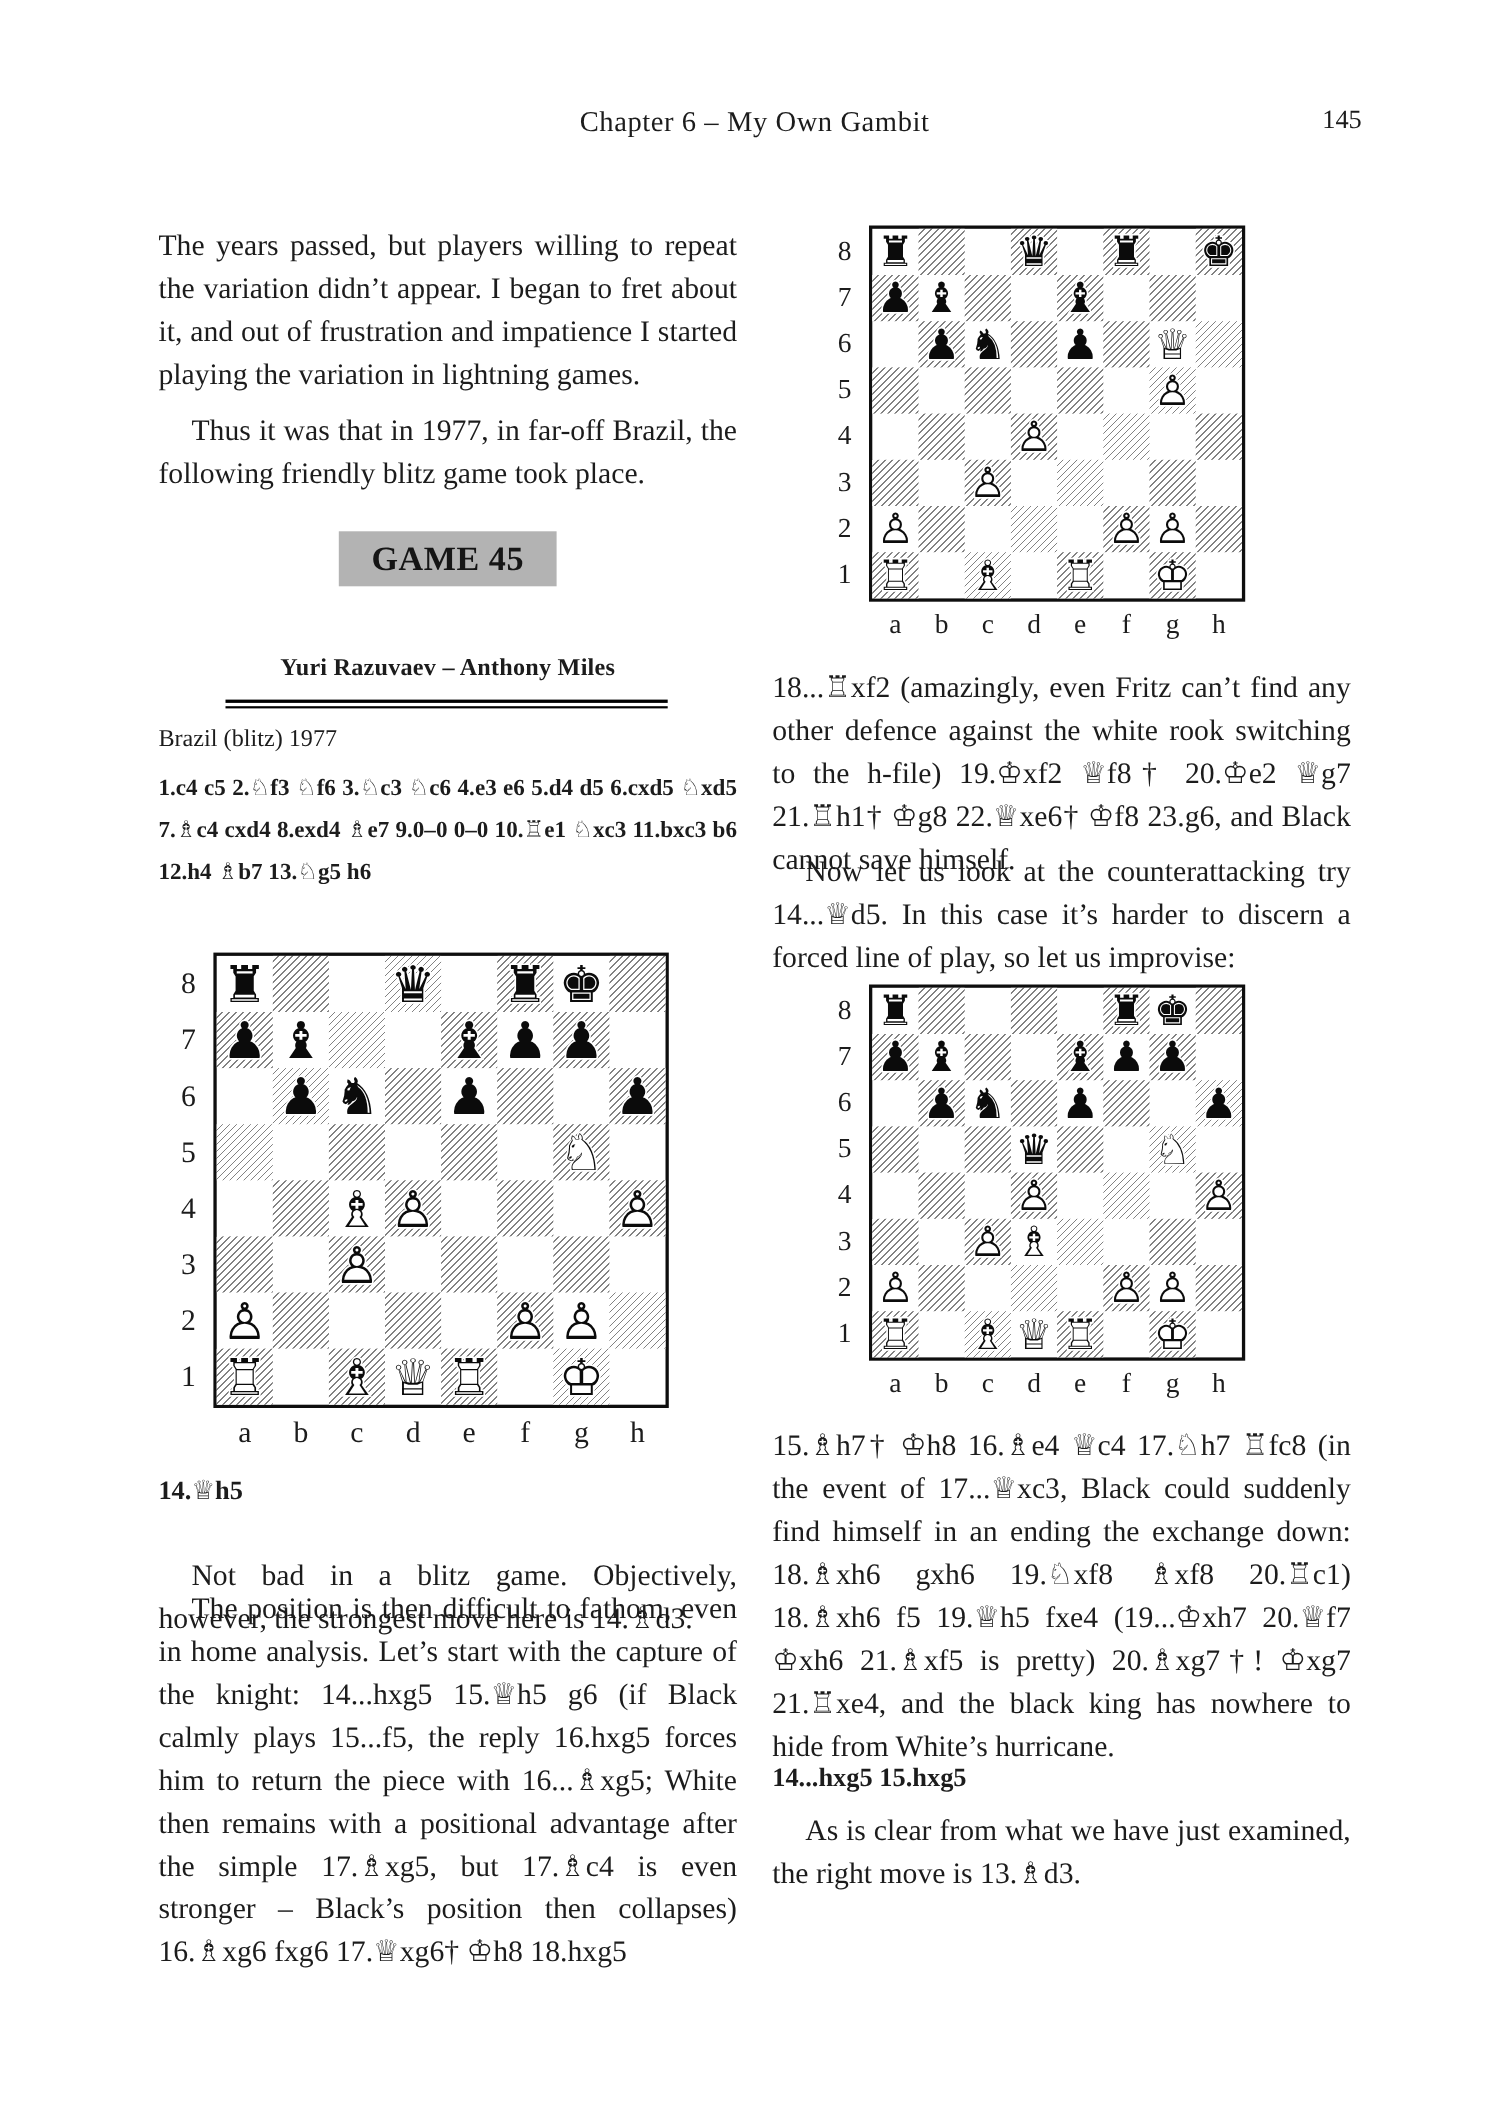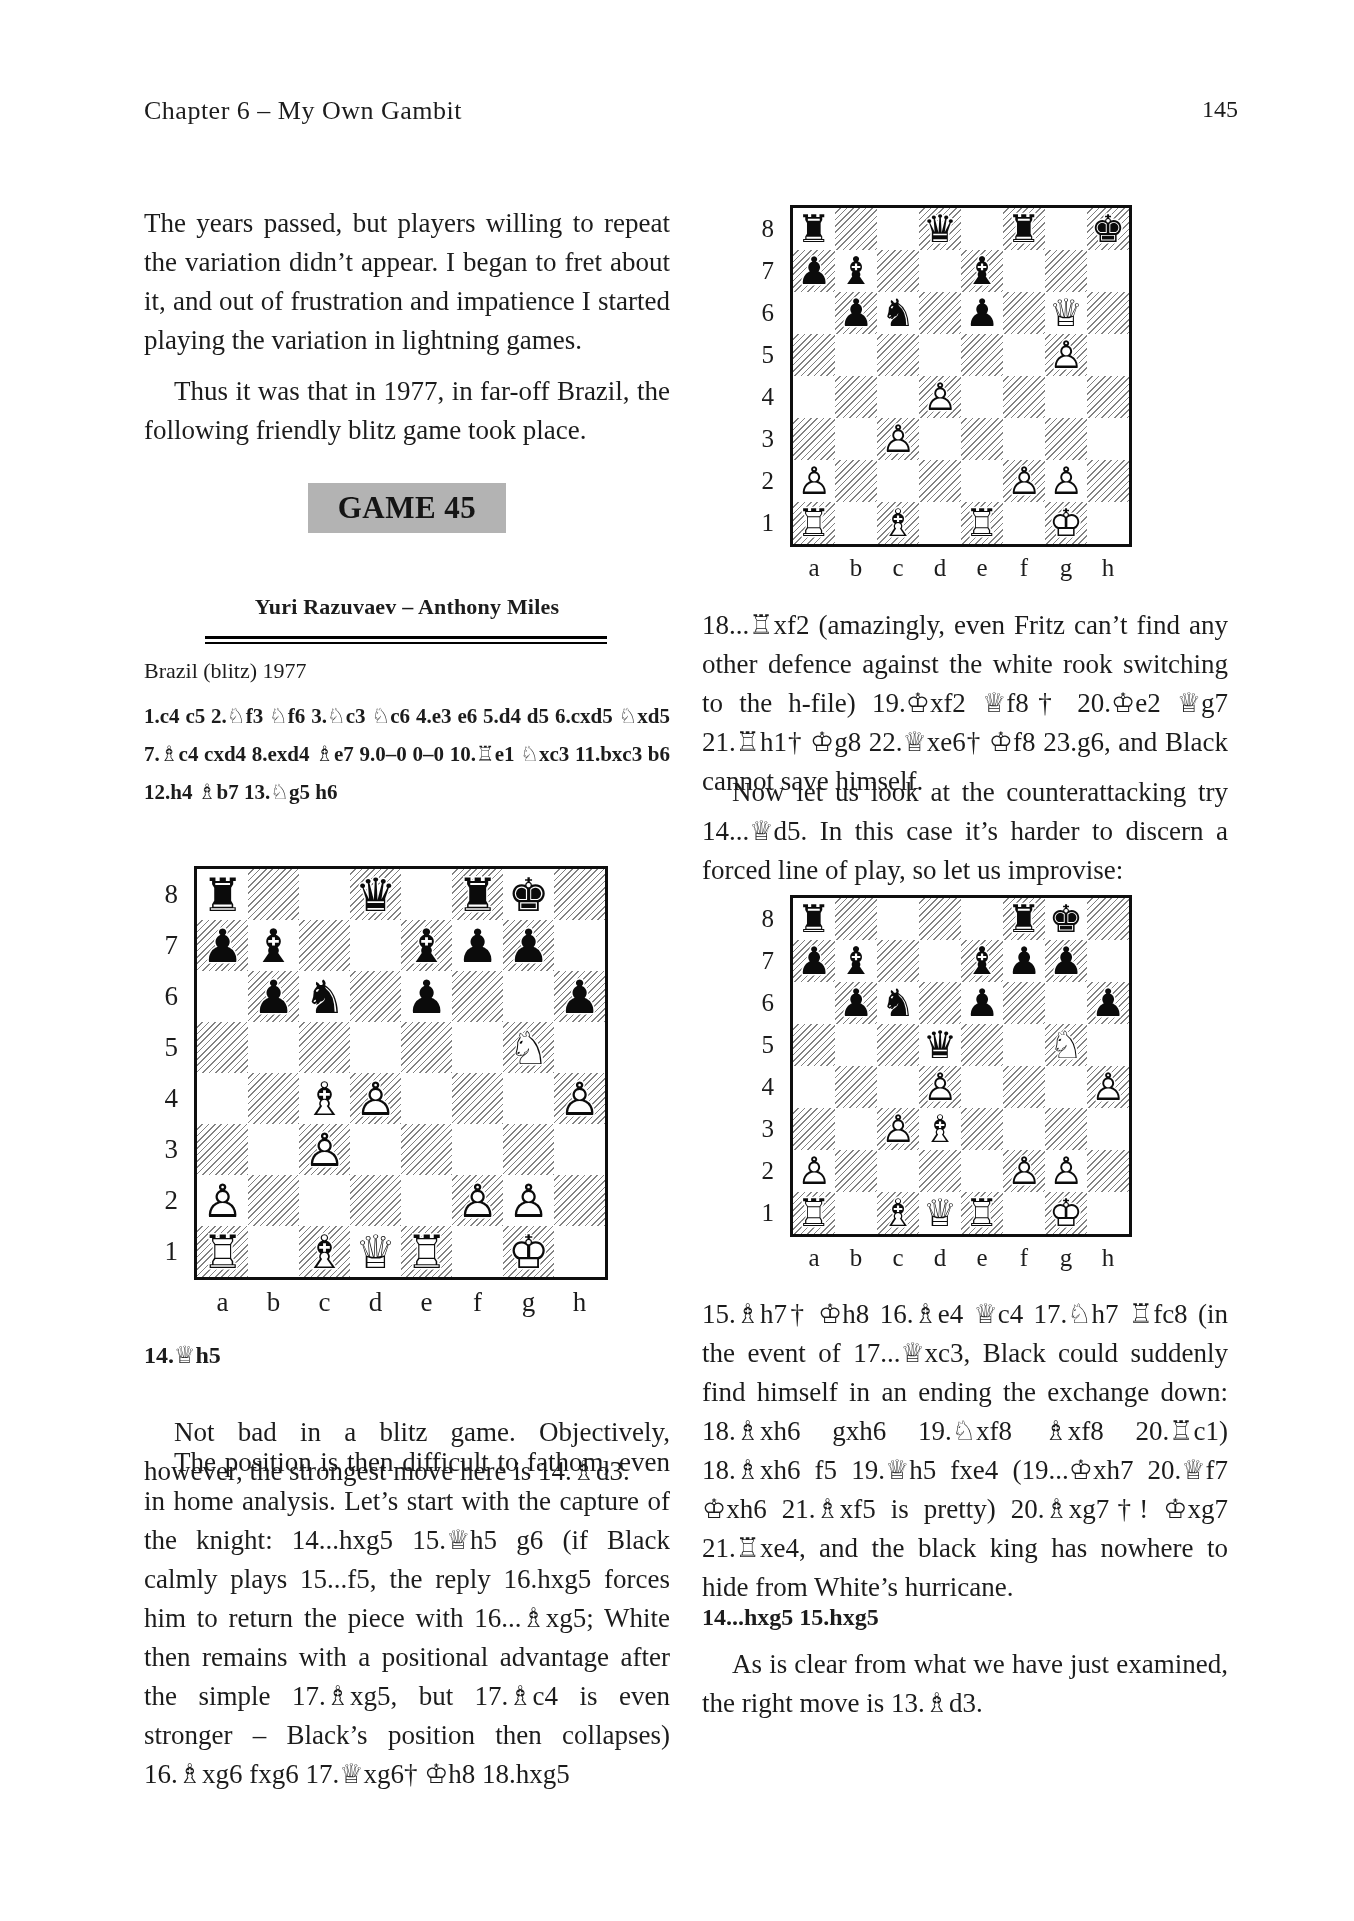--- a/index.html
+++ b/index.html
@@ -7,21 +7,21 @@
   body {
     width:1354px; height:1921px; position:relative;
     font-family:"Liberation Serif","DejaVu Serif","DejaVu Sans",serif;
     color:#1c1c1c;
     -webkit-font-smoothing:antialiased;
   }
   .abs { position:absolute; }
 
   
   .page-header {
-    left:144px; top:96px; width:1084px; text-align:left;
+    left:144px; top:96px; width:1084px; text-align:center;
     font-size:26px; letter-spacing:0.5px;
   }
   .page-number { top:96px; right:116px; font-size:24px; }
 
   
   .col-left  { left:144px; width:526px; }
   .col-right { left:702px; width:526px; }
   .body-para {
     font-size:27px; line-height:39px; text-align:justify;
     text-align-last:left;

